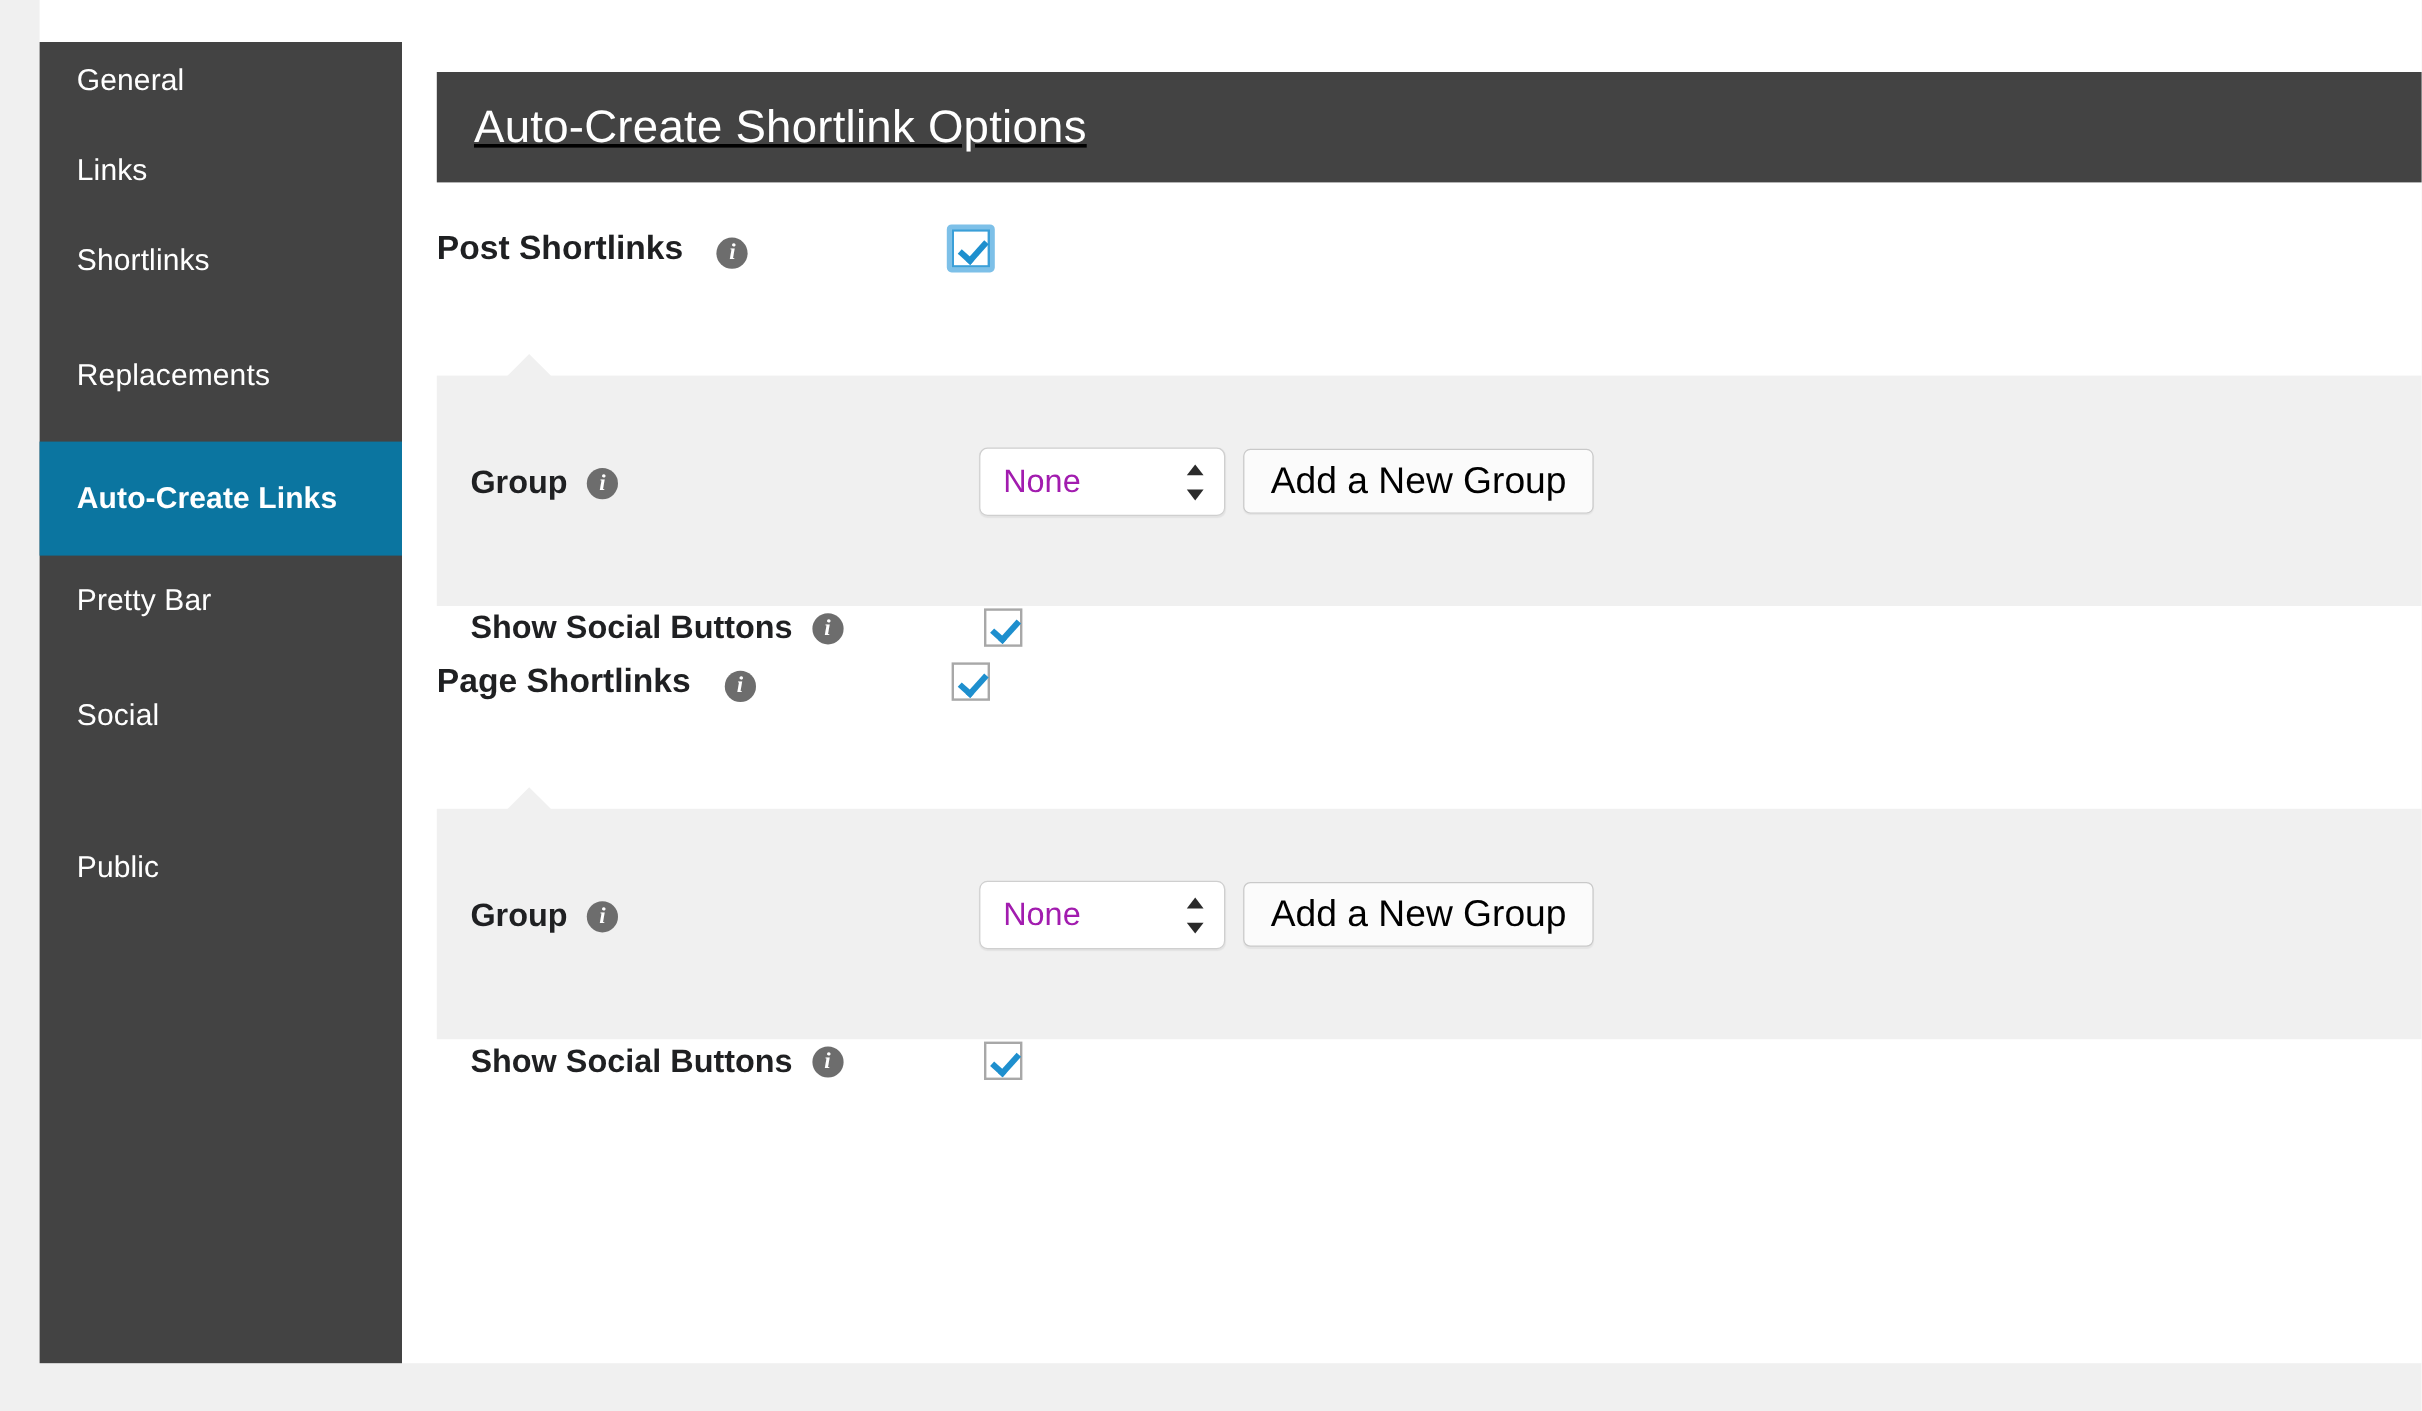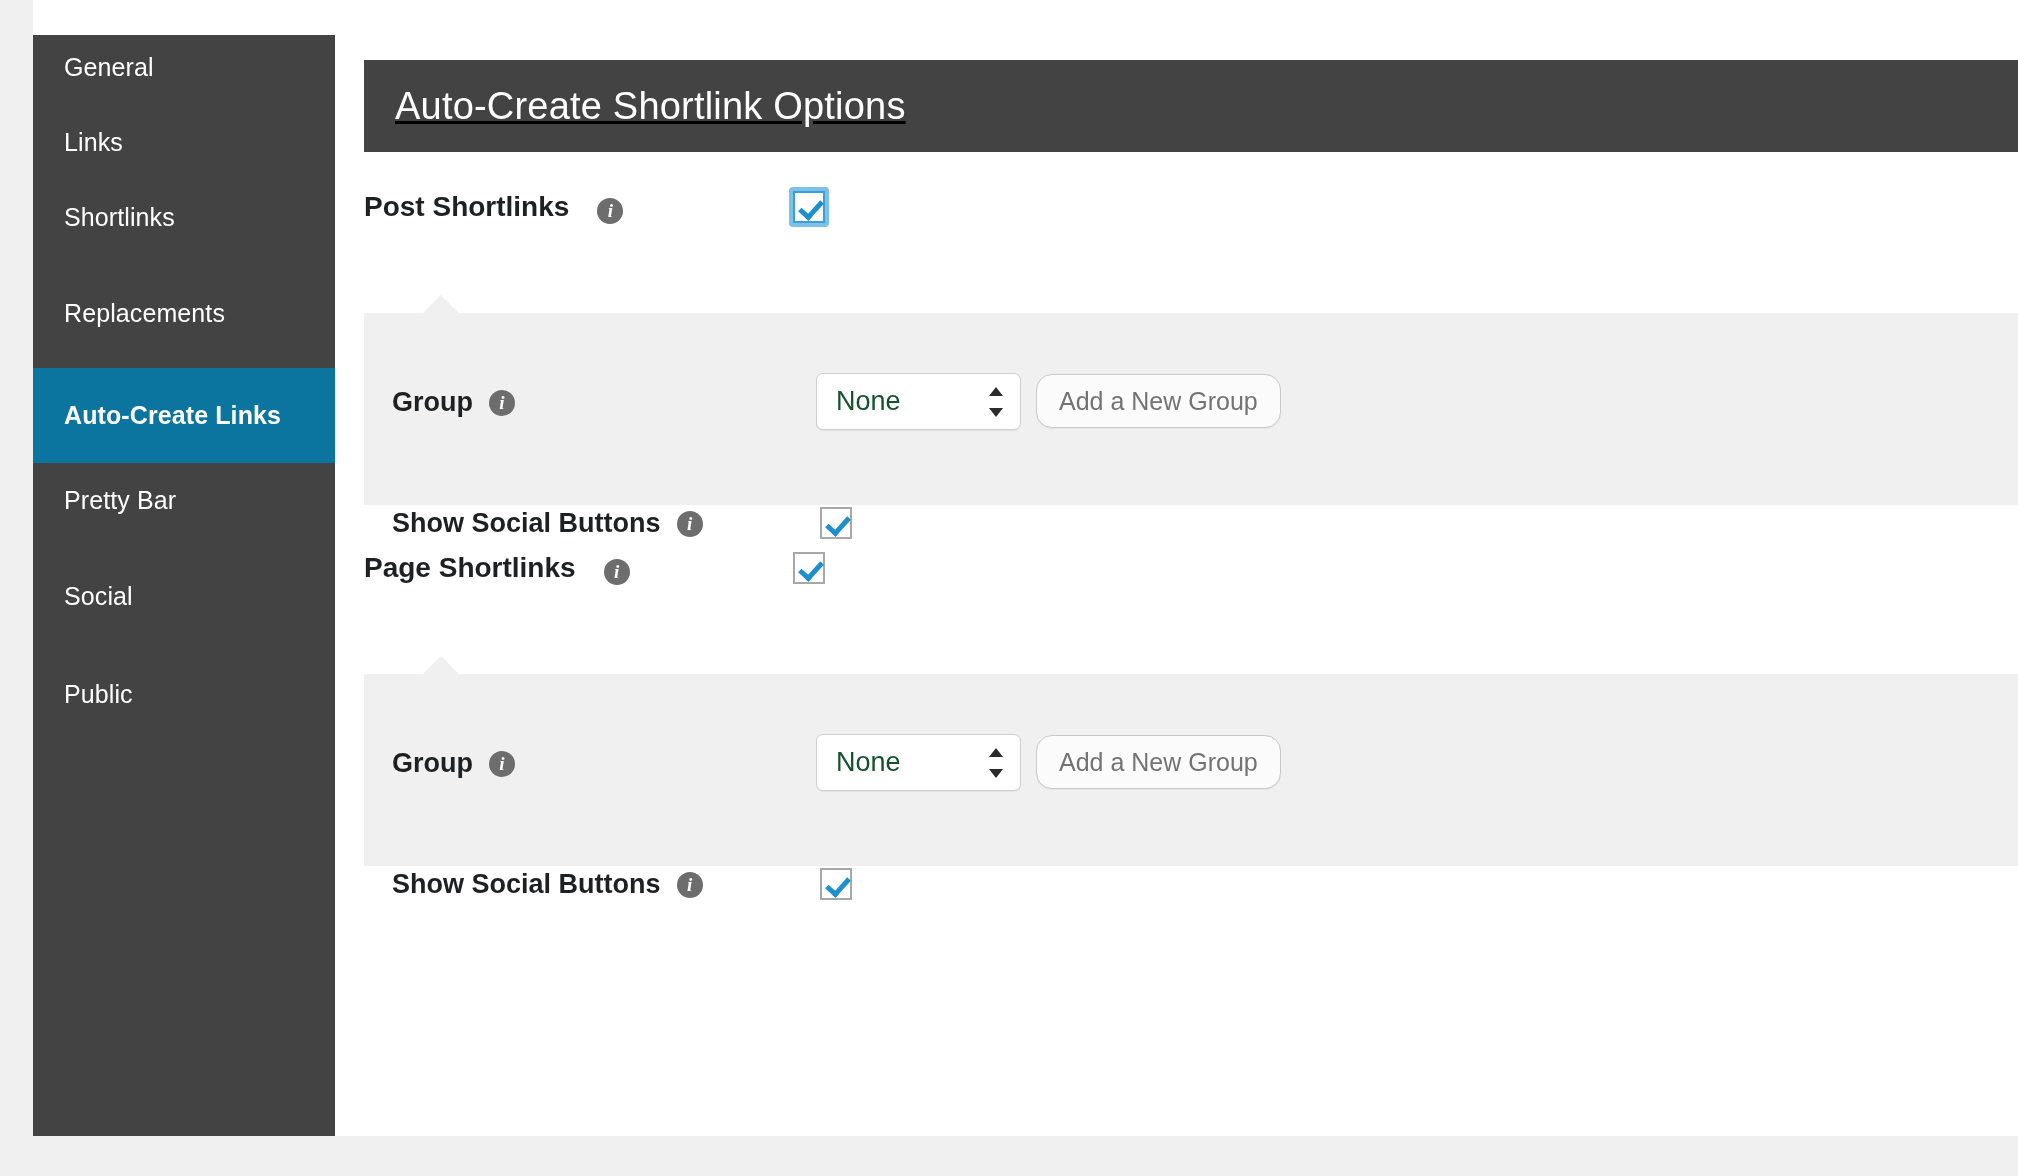--- a/index.html
+++ b/index.html
@@ -211,21 +211,21 @@
     height: 57px;
     background: #ffffff;
     border: 1px solid #cfcfcf;
     border-radius: 7px;
     box-shadow: 0 1px 1px rgba(0,0,0,0.06);
     box-sizing: border-box;
     display: flex;
     align-items: center;
     padding-left: 19px;
     font-size: 27px;
-    color: #14532d;
+    color: #a21caf;
   }
   .select-arrows {
     position: absolute;
     right: 17px;
     top: 50%;
     transform: translateY(-50%);
     width: 14px;
     height: 30px;
     display: flex;
     flex-direction: column;
@@ -244,28 +244,28 @@
     border-right: 7px solid transparent;
     border-top: 9px solid #2b2b2b;
   }
 
   
   .btn {
     position: absolute;
     height: 54px;
     background: #fbfbfb;
     border: 1px solid #c9c9c9;
-    border-radius: 16px;
+    border-radius: 6px;
     box-sizing: border-box;
     display: flex;
     align-items: center;
     justify-content: center;
     padding: 0 22px;
-    font-size: 25px;
-    color: #737373;
+    font-size: 31px;
+    color: #000000;
     white-space: nowrap;
     box-shadow: 0 1px 1px rgba(0,0,0,0.05);
   }
 </style>
 </head>
 <body>
 
 <div id="page">
 
   <div id="content-canvas"></div>
@@ -285,21 +285,21 @@
       </div>
     <div class="nav-item active" style="top:333px;height:95px;">
         <span>Auto-Create Links</span>
       </div>
     <div class="nav-item" style="top:433px;">
         <span>Pretty Bar</span>
       </div>
     <div class="nav-item" style="top:529px;">
         <span>Social</span>
       </div>
-    <div class="nav-item" style="top:610px;align-items:flex-end;">
+    <div class="nav-item" style="top:656px;">
         <span>Public</span>
       </div>
   </nav>
 
   <header id="header-bar">
     <div id="header-title">Auto-Create Shortlink Options</div>
   </header>
 
   <main id="form-area">
 

